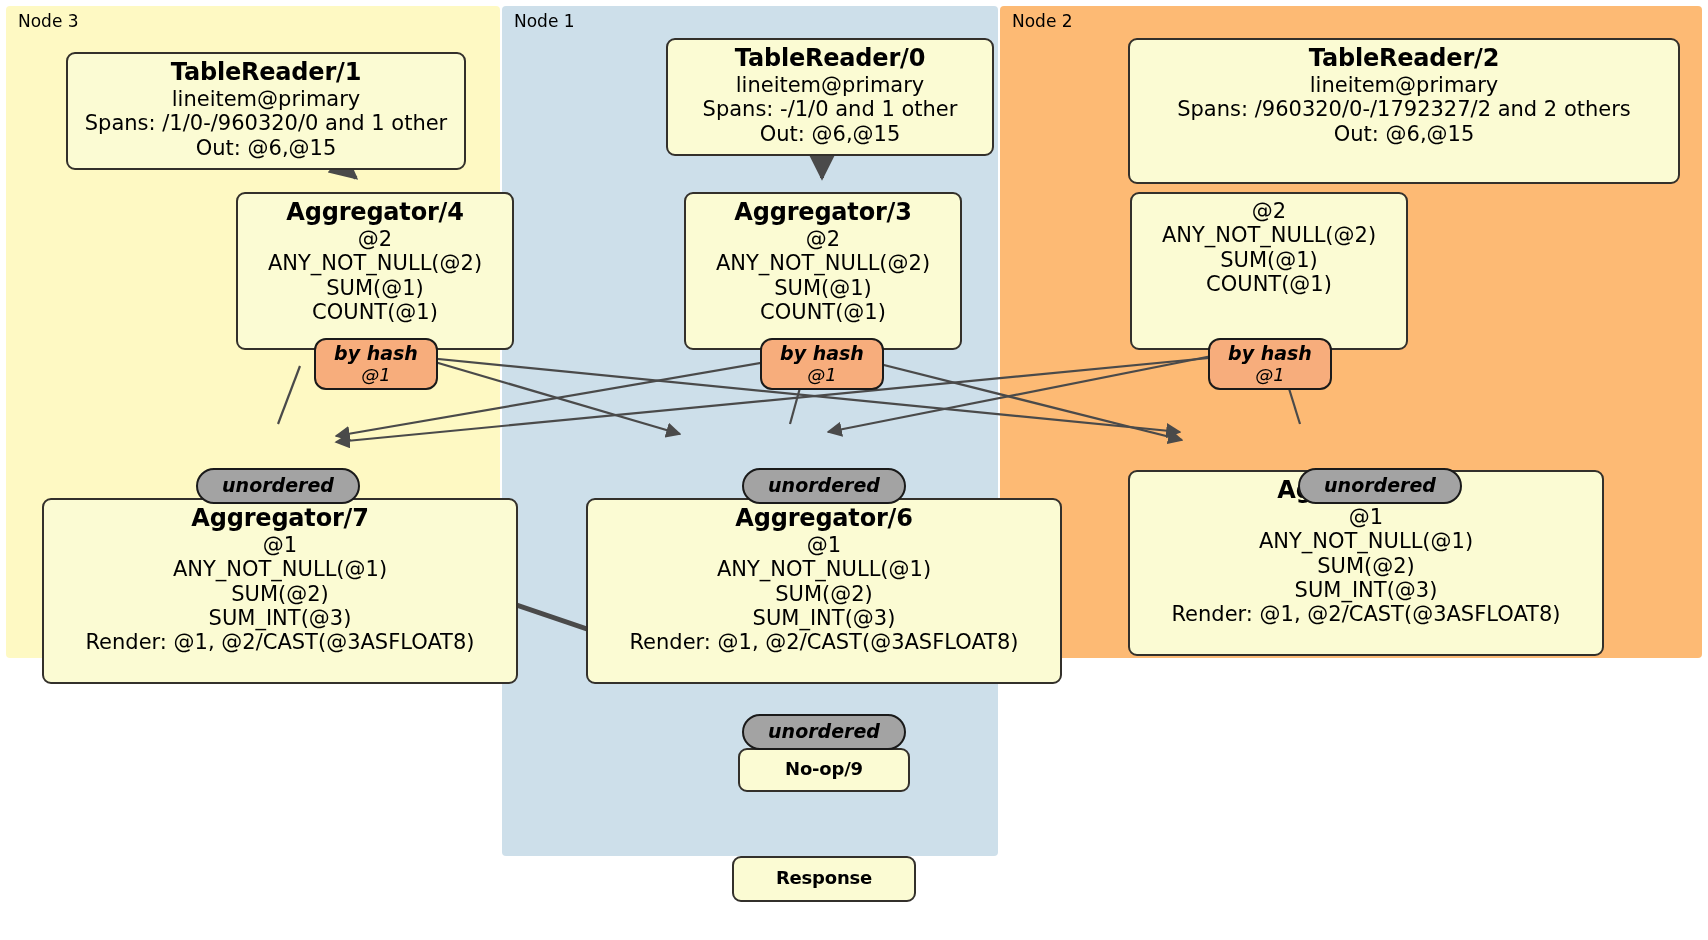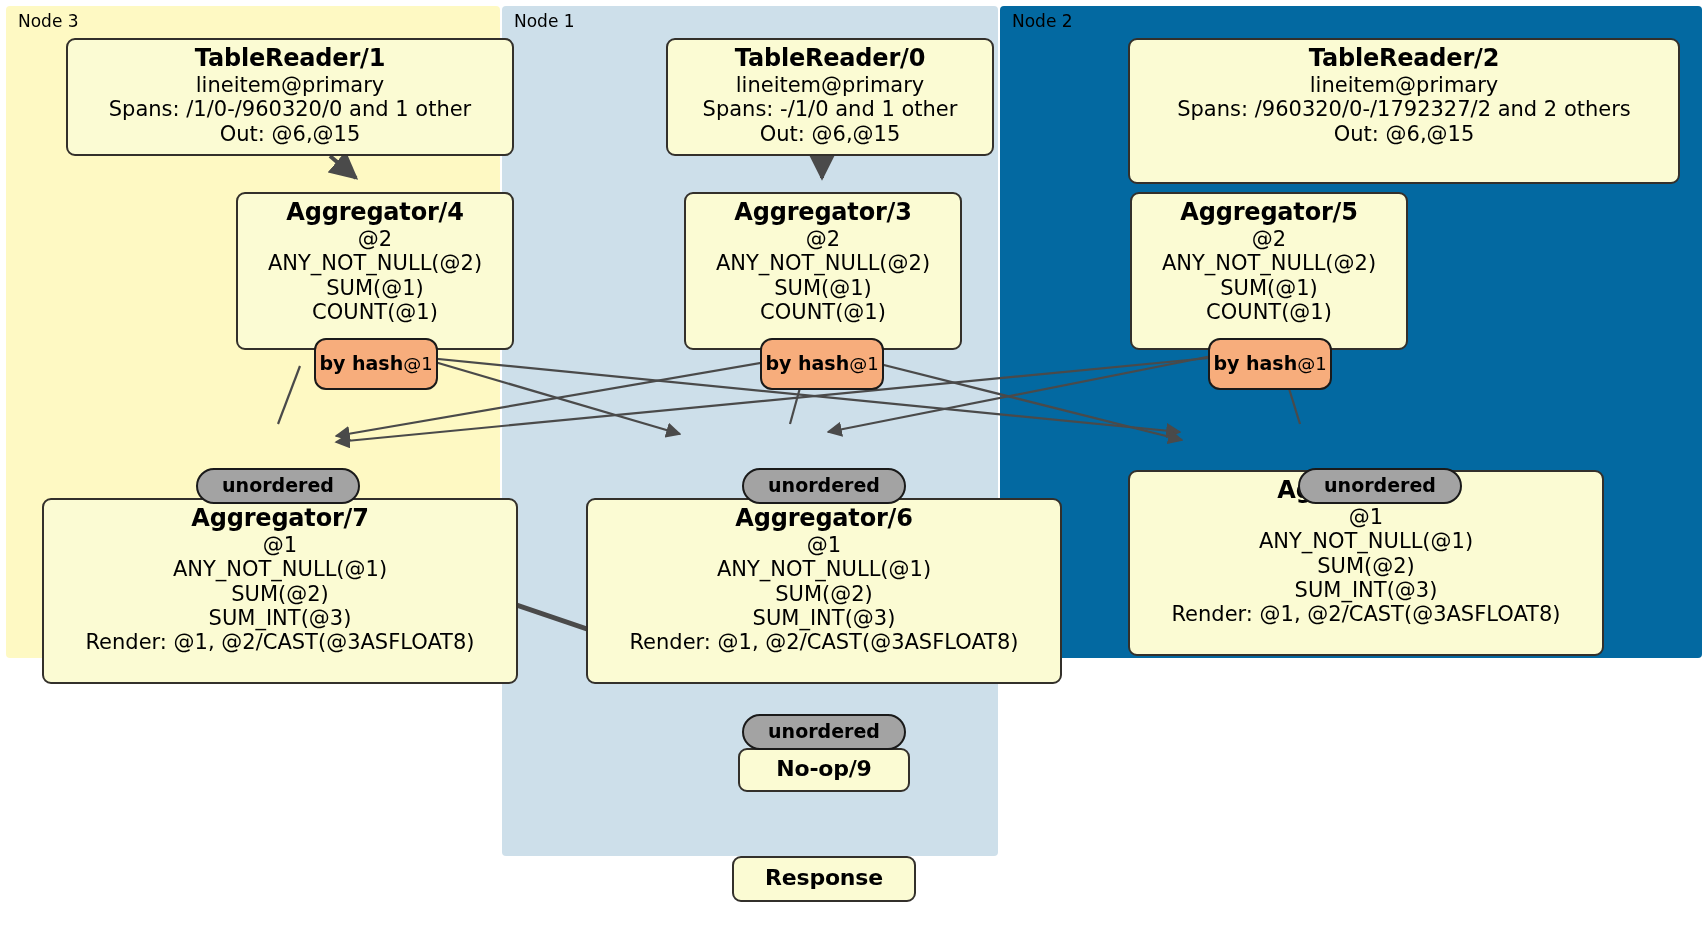--- a/index.html
+++ b/index.html
@@ -59,35 +59,37 @@
     white-space: nowrap;
     line-height: 1.16;
   }
   .proc-box.compact {
     padding: 3px 14px 5px 14px;
     display: flex;
     align-items: center;
     justify-content: center;
   }
   .proc-box.compact .title {
-    font-size: 22px;
+    font-size: 18px;
   }
 
   
   .pill {
     position: absolute;
     box-sizing: border-box;
     border: 2px solid #1a1a1a;
     text-align: center;
     color: #000000;
     z-index: 9;
     display: flex;
+    flex-direction: column;
     align-items: center;
     justify-content: center;
     line-height: 1.12;
+    font-style: italic;
   }
   .pill.hash {
     background: #f7ad7c;
     border-radius: 12px;
   }
   .pill.hash .t1 {
     font-weight: bold;
     font-size: 19px;
     white-space: nowrap;
   }
@@ -122,21 +124,21 @@
 <div id="canvas">
 
   <div class="node-panel" style="left:6px; top:6px; width:494px; height:652px; background:#fef9c3;">
     <span class="node-label">Node 3</span>
   </div>
 
   <div class="node-panel" style="left:502px; top:6px; width:496px; height:850px; background:#cddfea;">
     <span class="node-label">Node 1</span>
   </div>
 
-  <div class="node-panel" style="left:1000px; top:6px; width:702px; height:652px; background:#0369a1;">
+  <div class="node-panel" style="left:1000px; top:6px; width:702px; height:652px; background:#fdba74;">
     <span class="node-label">Node 2</span>
   </div>
 
   <svg id="edges" viewBox="0 0 1708 940" xmlns="http://www.w3.org/2000/svg">
     <defs>
       <marker id="arrow-thin" viewBox="0 0 10 10" refX="9" refY="5" markerWidth="7" markerHeight="7" orient="auto-start-reverse">
         <path d="M 0 0 L 10 5 L 0 10 z" fill="#4a4a4a"></path>
       </marker>
       <marker id="arrow-thick" viewBox="0 0 10 10" refX="8" refY="5" markerWidth="6" markerHeight="6" orient="auto-start-reverse">
         <path d="M 0 0 L 10 5 L 0 10 z" fill="#4a4a4a"></path>
@@ -159,21 +161,21 @@
     <path d="M 1232 352 L 828 432" stroke="#4a4a4a" stroke-width="2.2" fill="none" marker-end="url(#arrow-thin)"></path>
     <path d="M 1282 366 L 1300 424" stroke="#4a4a4a" stroke-width="2.2" fill="none"></path>
 
     <path d="M 478 592 L 690 664" stroke="#4a4a4a" stroke-width="5" fill="none" marker-end="url(#arrow-thick)"></path>
     <path d="M 1048 590 L 884 662" stroke="#4a4a4a" stroke-width="5" fill="none" marker-end="url(#arrow-thick)"></path>
     <path d="M 822 626 L 822 660" stroke="#4a4a4a" stroke-width="5" fill="none" marker-end="url(#arrow-thick)"></path>
 
     <path d="M 822 722 L 822 786" stroke="#4a4a4a" stroke-width="5" fill="none" marker-end="url(#arrow-thick)"></path>
   </svg>
 
-  <div class="proc-box" style="left:66px; top:38px; width:448px; height:118px;">
+  <div class="proc-box" style="left:66px; top:52px; width:400px; height:118px;">
     <div class="title">TableReader/1</div>
     <div class="line">lineitem@primary</div>
     <div class="line">Spans: /1/0-/960320/0 and 1 other</div>
     <div class="line">Out: @6,@15</div>
   </div>
 
   <div class="proc-box" style="left:658px; top:38px; width:328px; height:118px;margin-left:8px;">
     <div class="title">TableReader/0</div>
     <div class="line">lineitem@primary</div>
     <div class="line">Spans: -/1/0 and 1 other</div>
@@ -197,21 +199,20 @@
 
   <div class="proc-box" style="left:684px; top:192px; width:278px; height:158px;">
     <div class="title">Aggregator/3</div>
     <div class="line">@2</div>
     <div class="line">ANY_NOT_NULL(@2)</div>
     <div class="line">SUM(@1)</div>
     <div class="line">COUNT(@1)</div>
   </div>
 
   <div class="proc-box" style="left:1130px; top:192px; width:278px; height:158px;">
-    <div class="title">Aggregator/5</div>
     <div class="line">@2</div>
     <div class="line">ANY_NOT_NULL(@2)</div>
     <div class="line">SUM(@1)</div>
     <div class="line">COUNT(@1)</div>
   </div>
 
   <div class="pill hash" style="left:314px; top:338px; width:124px; height:52px;">
     <span class="t1">by hash</span>
     <span class="t2">@1</span>
   </div>

